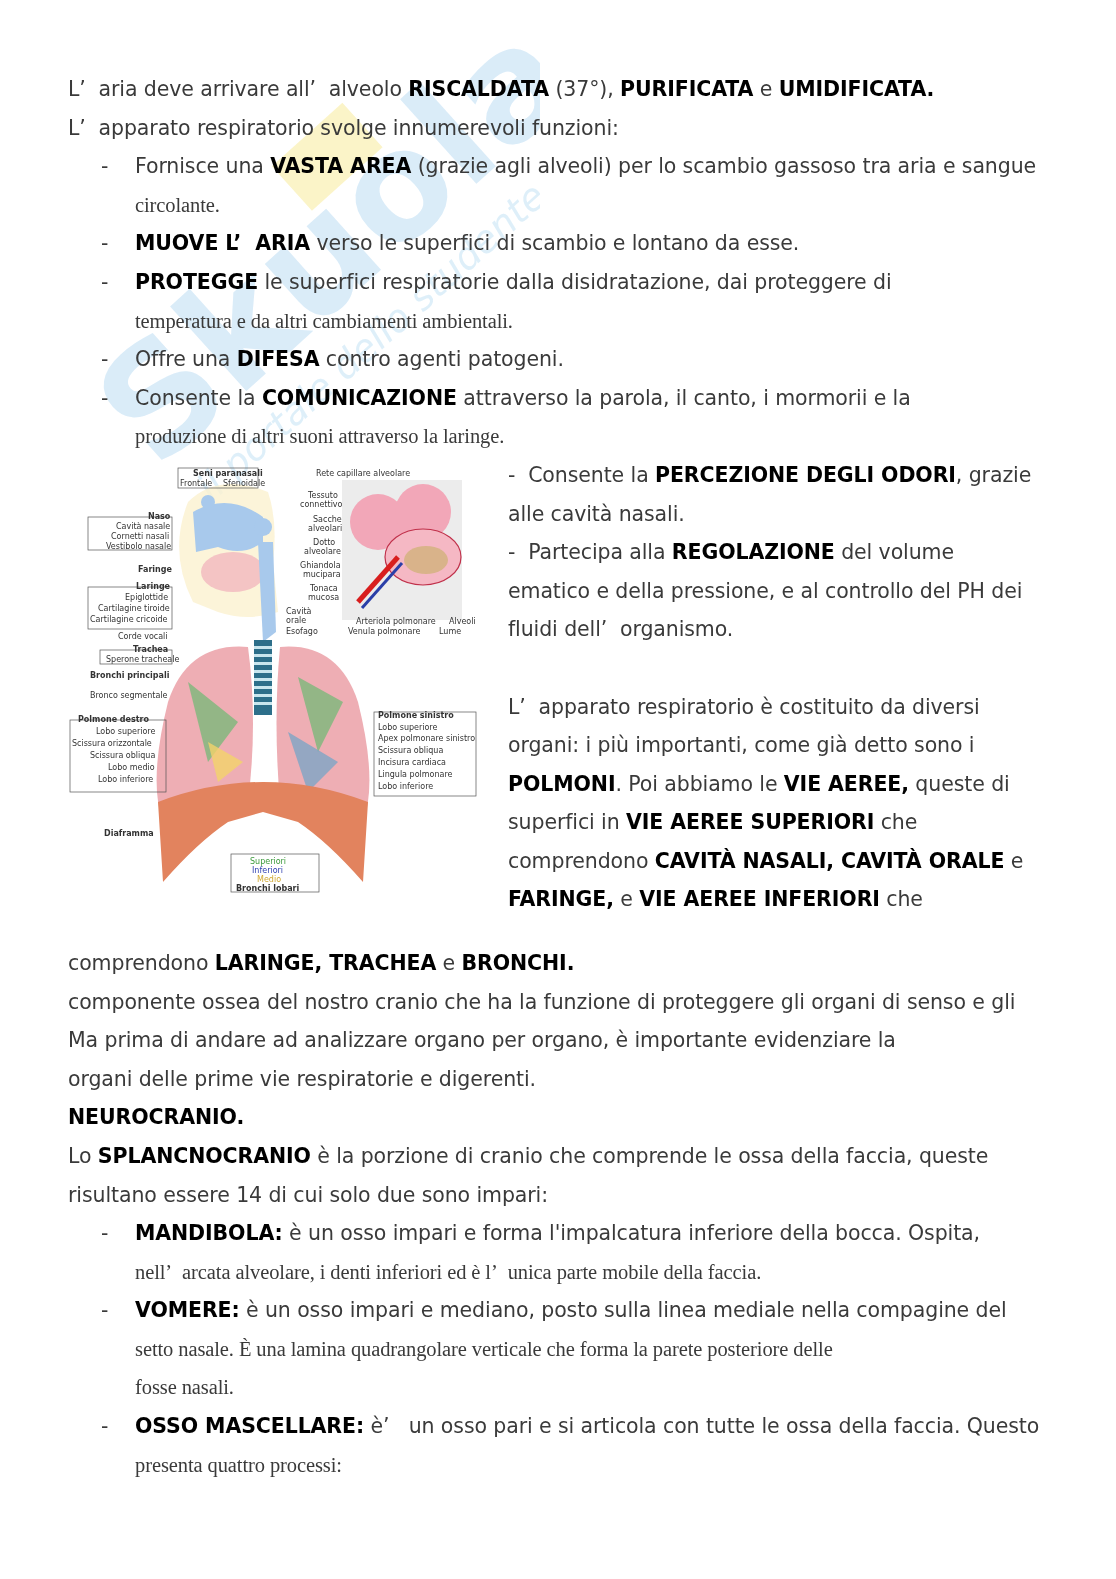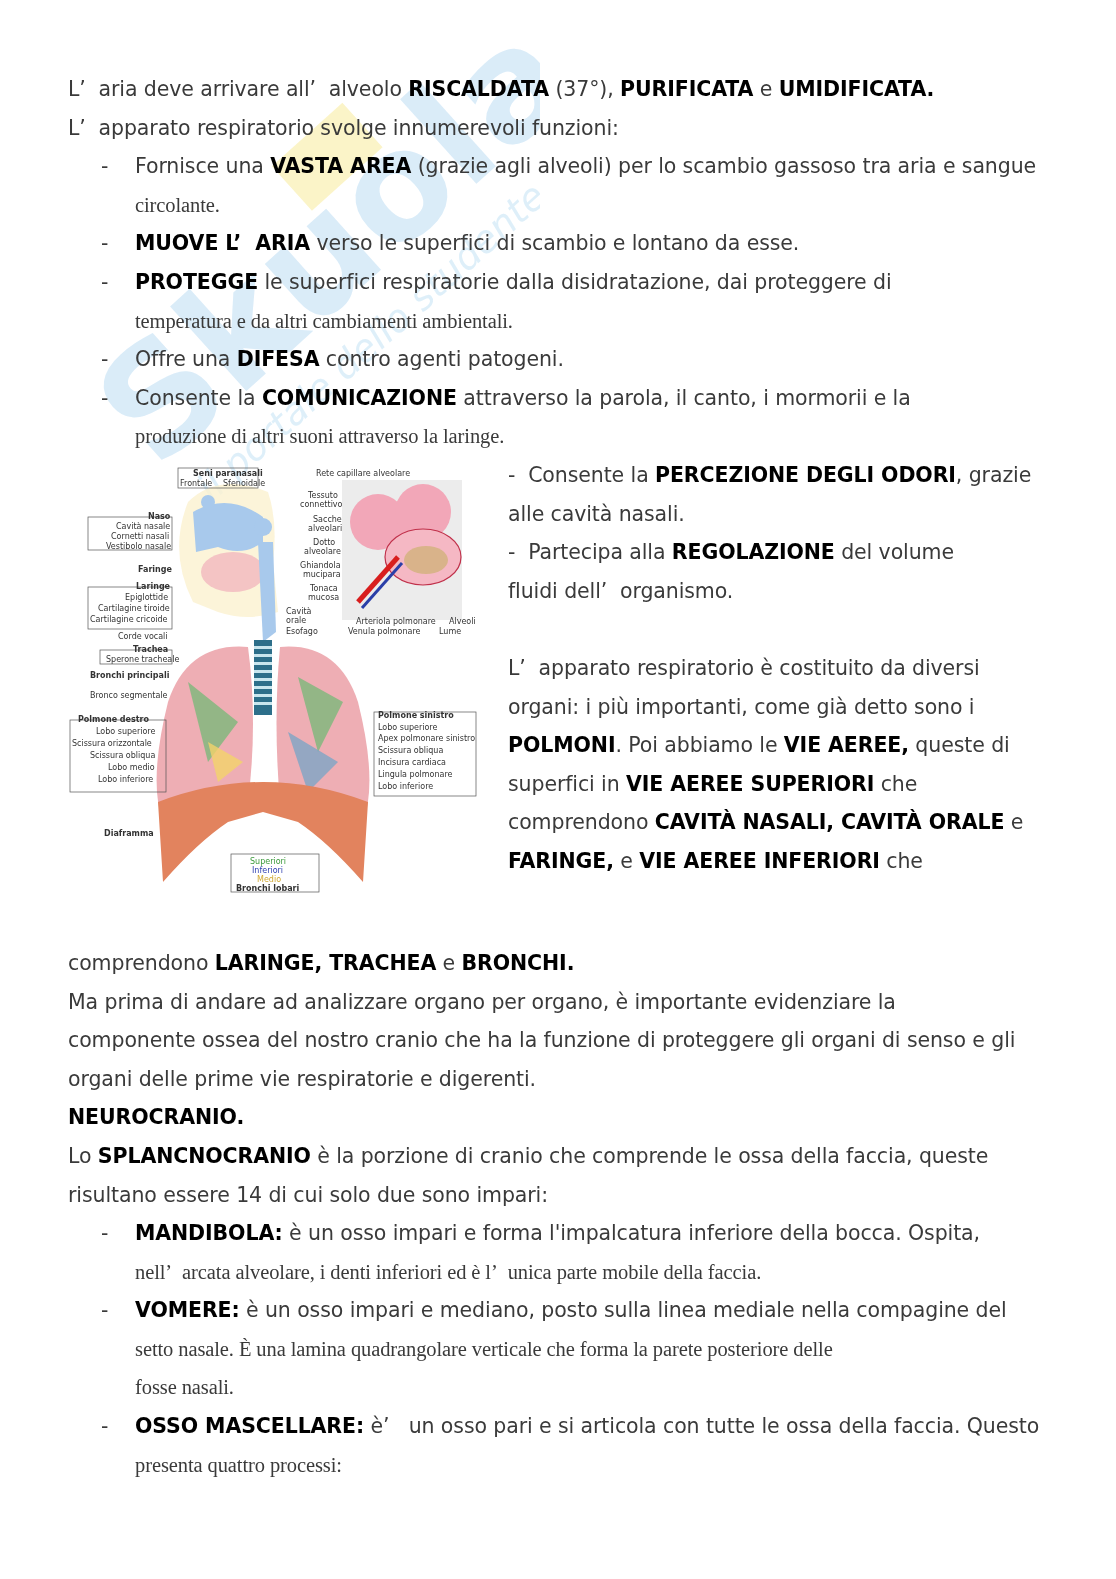--- a/index.html
+++ b/index.html
@@ -190,20 +190,21 @@
     </svg>
 
     <div class="side-text">
       <div class="line">
         <span>-&nbsp;&nbsp;Consente la </span><b>PERCEZIONE DEGLI ODORI</b><span>, grazie</span>
       </div>
       <div class="line">alle cavità nasali.</div>
       <div class="line">
         <span>-&nbsp;&nbsp;Partecipa alla </span><b>REGOLAZIONE</b><span> del volume</span>
       </div>
+      <div class="line">ematico e della pressione, e al controllo del PH dei</div>
       <div class="line">fluidi dell’&nbsp;&nbsp;organismo.</div>
       <div class="line">&nbsp;</div>
       <div class="line">L’&nbsp;&nbsp;apparato respiratorio è costituito da diversi</div>
       <div class="line">organi: i più importanti, come già detto sono i</div>
       <div class="line">
         <b>POLMONI</b><span>. Poi abbiamo le </span><b>VIE AEREE,</b><span> queste di</span>
       </div>
       <div class="line">
         <span>superfici in </span><b>VIE AEREE SUPERIORI</b><span> che</span>
       </div>
@@ -212,22 +213,22 @@
       </div>
       <div class="line">
         <b>FARINGE,</b><span> e </span><b>VIE AEREE INFERIORI</b><span> che</span>
       </div>
     </div>
   </div>
 
   <div class="line">
     <span>comprendono </span><b>LARINGE, TRACHEA</b><span> e </span><b>BRONCHI.</b>
   </div>
+  <div class="line">componente ossea del nostro cranio che ha la funzione di proteggere gli organi di senso e gli</div>
   <div class="line">Ma prima di andare ad analizzare organo per organo, è importante evidenziare la</div>
-  <div class="line">componente ossea del nostro cranio che ha la funzione di proteggere gli organi di senso e gli</div>
   <div class="line">organi delle prime vie respiratorie e digerenti.</div>
   <div class="line"><b>NEUROCRANIO.</b></div>
   <div class="line">
     <span>Lo </span><b>SPLANCNOCRANIO</b><span> è la porzione di cranio che comprende le ossa della faccia, queste</span>
   </div>
   <div class="line">risultano essere 14 di cui solo due sono impari:</div>
 
   <div class="line bullet">
     <span class="dash">-</span>
     <b>MANDIBOLA:</b><span> è un osso impari e forma l'impalcatura inferiore della bocca. Ospita,</span>

